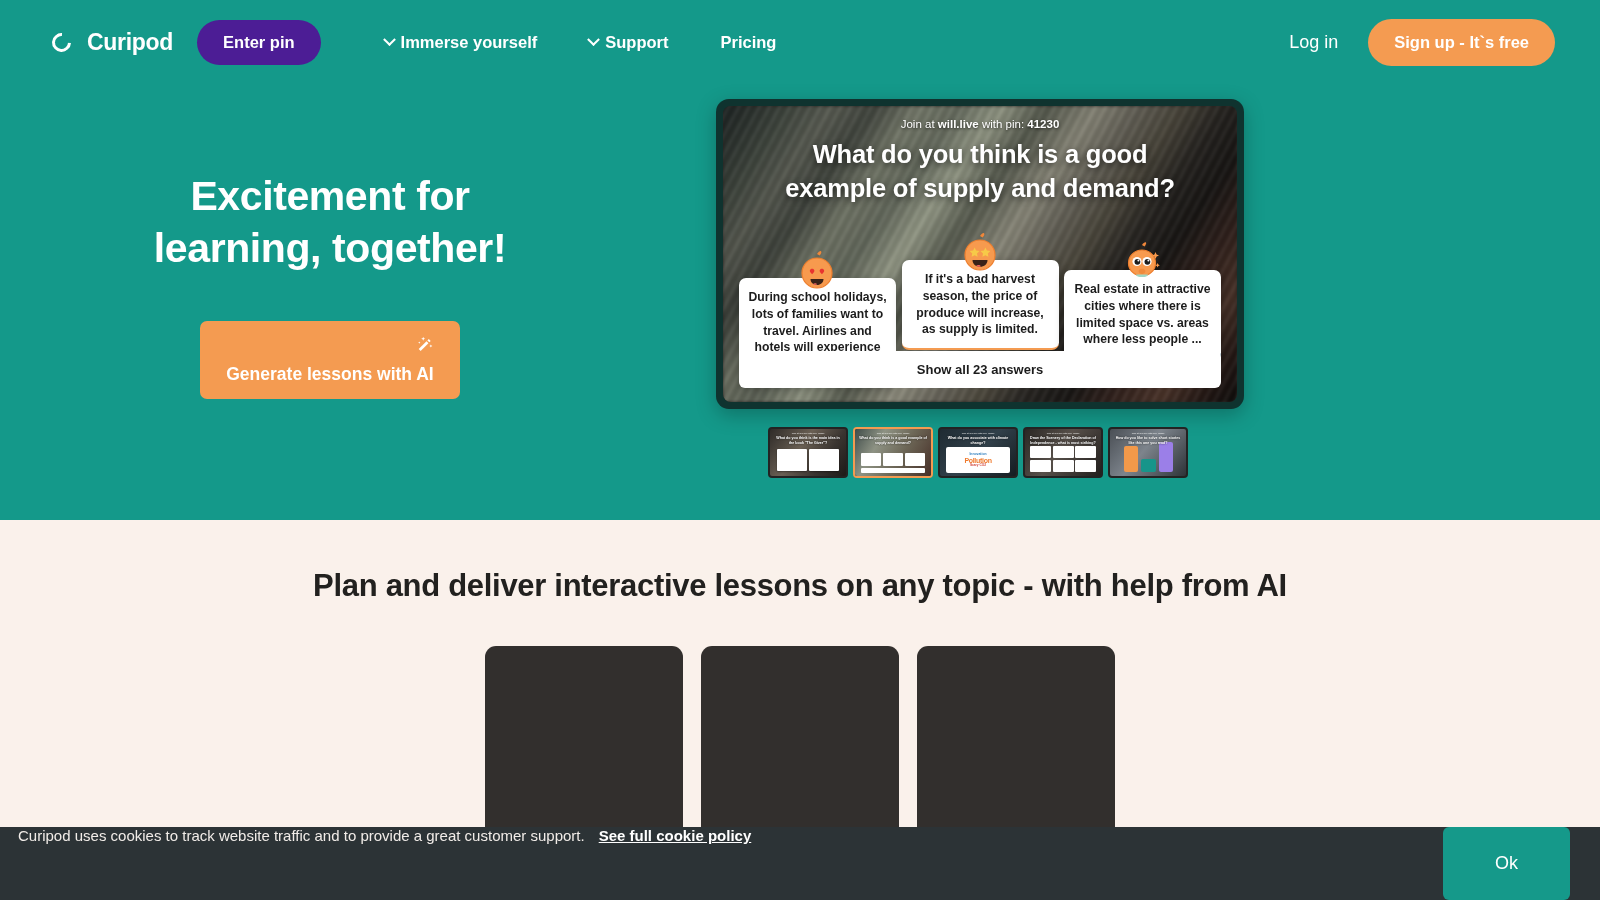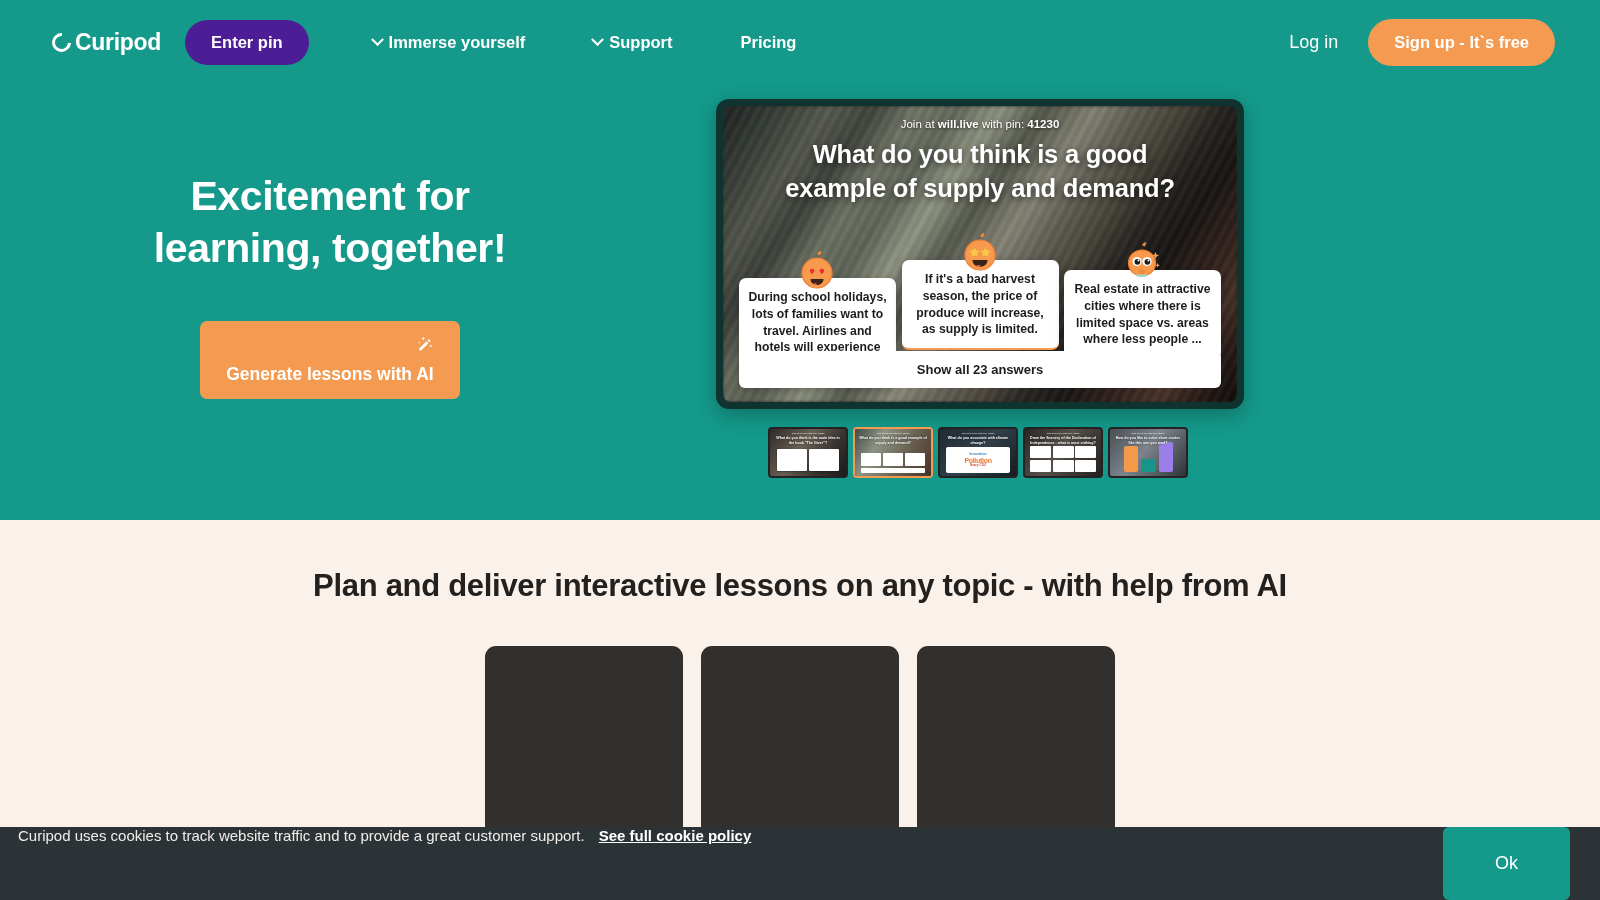--- a/index.html
+++ b/index.html
@@ -24,21 +24,21 @@
     position: absolute;
     top: 0; left: 0;
     width: 1600px; height: 84px;
     display: flex;
     align-items: center;
   }
   .logo {
     margin-left: 52px;
     display: flex;
     align-items: center;
-    gap: 2px;
+    gap: 14px;
     font-size: 23px;
     font-weight: 700;
     color: #ffffff;
     letter-spacing: -0.3px;
     user-select: none;
     text-align: center;
   }
   .logo-c {
     position: relative;
     width: 19px; height: 19px;
@@ -69,21 +69,21 @@
     border: none;
     border-radius: 24px;
     padding: 13px 26px;
     cursor: pointer;
     font-family: inherit;
   }
   .nav-links {
     display: flex;
     align-items: center;
     margin-left: 38px;
-    gap: 16px;
+    gap: 0;
   }
   .nav-link {
     display: flex;
     align-items: center;
     gap: 7px;
     color: #ffffff;
     font-size: 16.5px;
     font-weight: 600;
     padding: 10px 26px;
     cursor: pointer;

